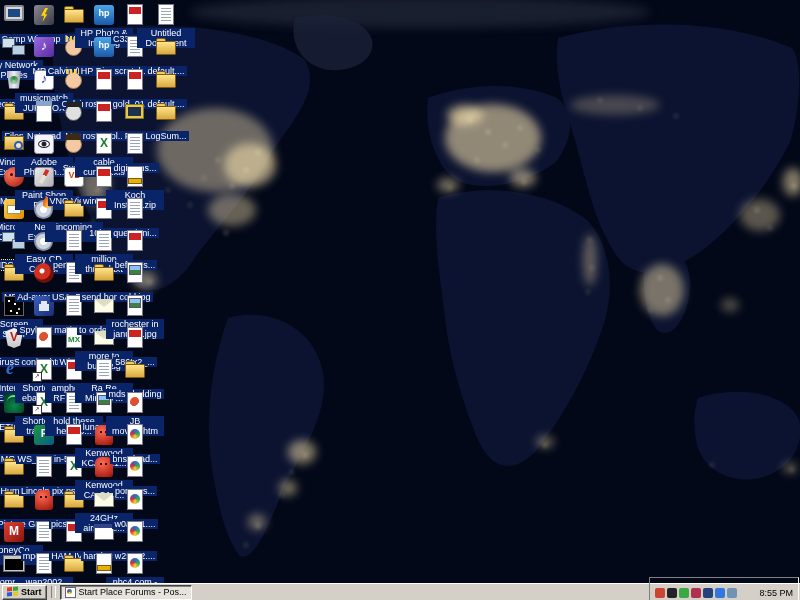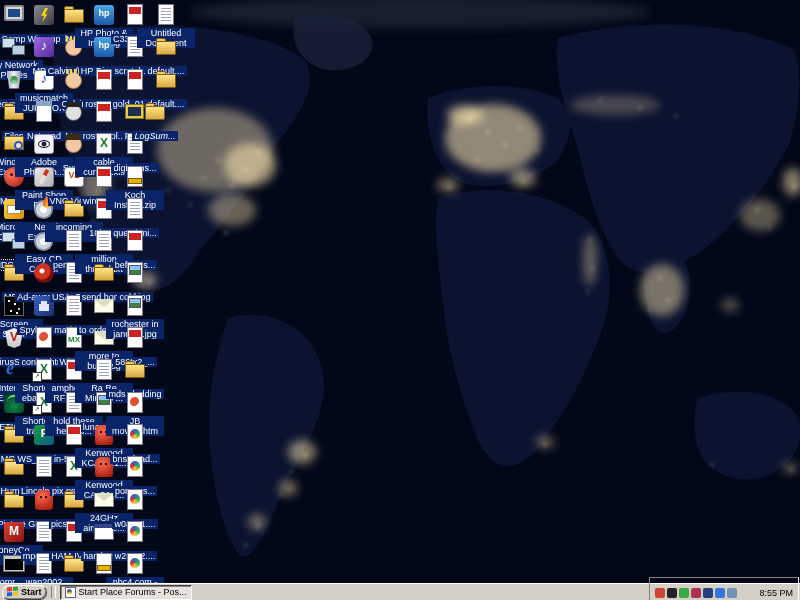--- a/index.html
+++ b/index.html
@@ -99,21 +99,21 @@
   
   #taskbar{position:absolute;left:0;top:583px;width:800px;height:17px;background:#d4d0c8;
     border-top:1px solid #fff;box-sizing:border-box;display:flex;align-items:center;z-index:5;}
   .tb-btn{height:13px;margin:1px 2px;display:flex;align-items:center;gap:3px;padding:0 4px;
     background:#d4d0c8;border-top:1px solid #fff;border-left:1px solid #fff;
     border-right:1px solid #404040;border-bottom:1px solid #404040;
     box-shadow:inset -1px -1px 0 #808080;font-size:9px;color:#000;white-space:nowrap;}
   .tb-btn.pressed{border-top:1px solid #404040;border-left:1px solid #404040;
     border-right:1px solid #fff;border-bottom:1px solid #fff;
     box-shadow:inset 1px 1px 0 #808080;background:#e6e3dc;}
-  #start-btn{font-weight:bold;border-radius:7px;}
+  #start-btn{font-weight:bold;}
   .winflag{width:11px;height:10px;display:grid;grid-template-columns:5px 5px;grid-template-rows:4px 4px;gap:1px;transform:skewY(-4deg);}
   .winflag i{display:block;}
   .winflag i:nth-child(1){background:#e03a2a;}
   .winflag i:nth-child(2){background:#3aa82a;}
   .winflag i:nth-child(3){background:#2a5ae0;}
   .winflag i:nth-child(4){background:#e8c81a;}
   .tb-divider{width:3px;height:12px;margin:0 2px;border-left:1px solid #808080;border-right:1px solid #fff;}
   .task-icon{width:9px;height:9px;background:#fff;border:1px solid #667;position:relative;flex:none;}
   .task-icon::after{content:"";position:absolute;left:1px;top:1px;width:5px;height:5px;border-radius:50%;
     background:conic-gradient(#3366cc,#33aa55,#ffcc33,#cc3333,#3366cc);}
@@ -587,21 +587,21 @@
           <div class="lbl"><span>Untitled Document</span></div>
         </div>
         <div class="cell" style="left: 137px; top: 35.3px;">
           <div class="ic ic-folder"></div>
           <div class="lbl"><span>default....</span></div>
         </div>
         <div class="cell" style="left: 137px; top: 67.6px;">
           <div class="ic ic-folder"></div>
           <div class="lbl"><span>default....</span></div>
         </div>
-        <div class="cell" style="left: 126px; top: 99.9px; font-style: italic;">
+        <div class="cell" style="left: 137px; top: 99.9px;">
           <div class="ic ic-folder"></div>
           <div class="lbl"><span>LogSum...</span></div>
         </div>
       </div>
   </div>
 
   <div id="taskbar">
     <div class="tb-btn" id="start-btn">
       <span class="winflag">
           <i></i>

